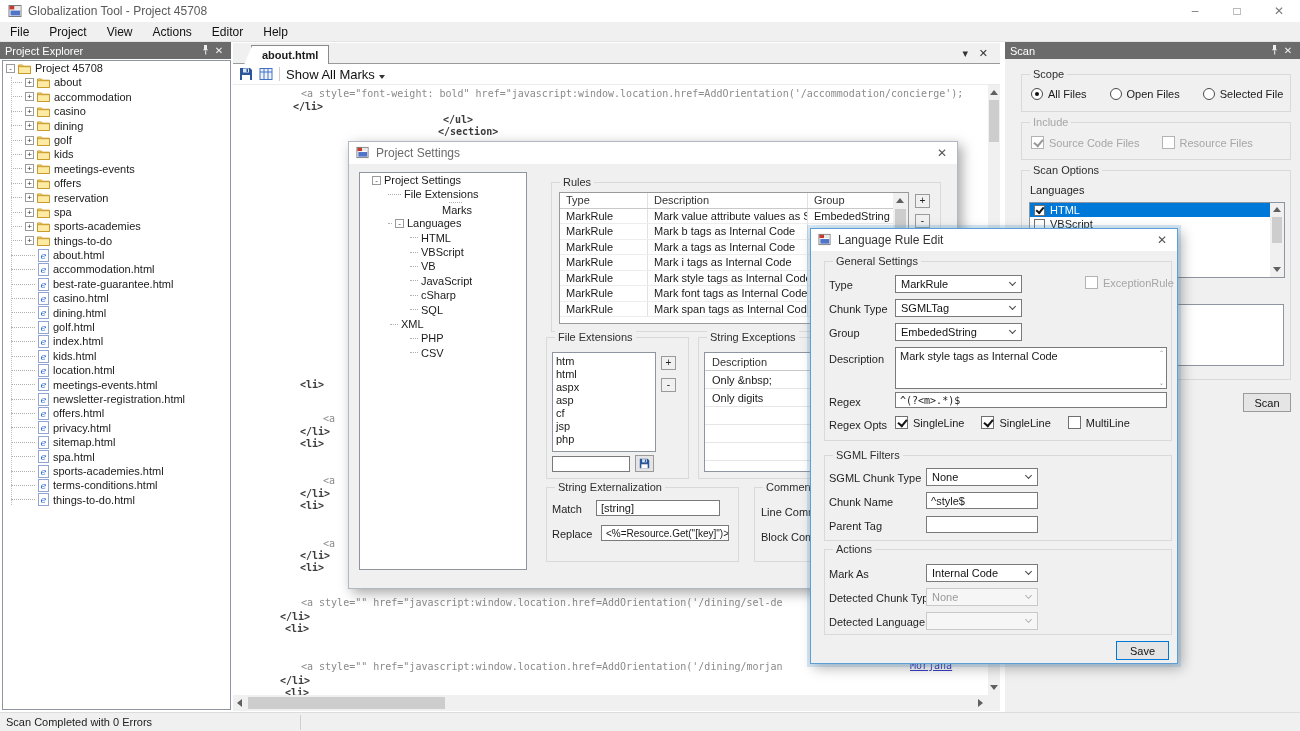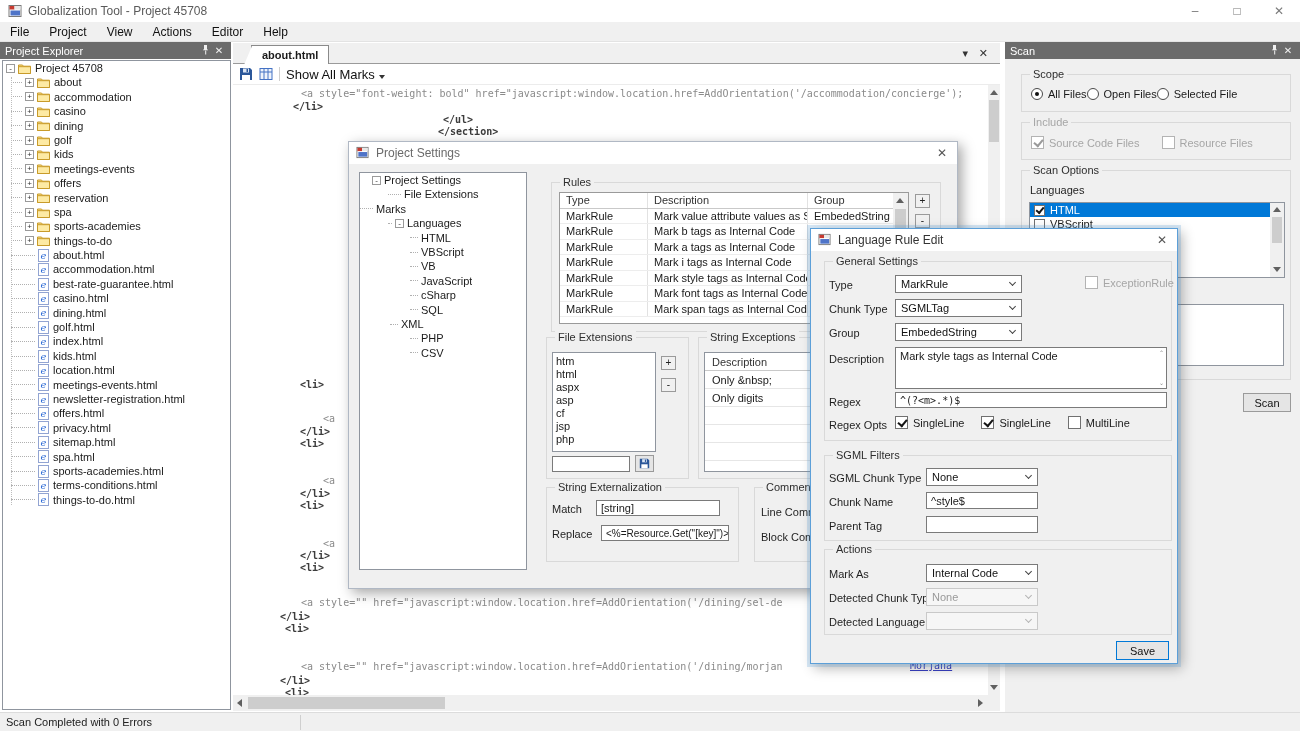--- a/index.html
+++ b/index.html
@@ -541,21 +541,21 @@
         <svg width="9" height="10" viewBox="0 0 9 10">
             <path d="M3 0h3v4l1.2 1.2H1.8L3 4z" fill="#f0f0f0"></path>
             <rect x="4.2" y="5.5" width="1" height="4" fill="#f0f0f0"></rect>
           </svg>
       </span>
       <span class="hx">✕</span>
     </div>
 
     <div class="gb" style="left:16px;top:32px;width:270px;height:38px">
       <span class="gb-lbl">Scope</span>
-      <div id="scope-row" style="display:flex;align-items:flex-start;gap:0;padding:13px 0 0 9px">
+      <div id="scope-row" style="display:flex;align-items:flex-start;gap:23px;padding:13px 0 0 9px">
           <div class="ckrow">
             <span class="rd sel"></span>
             <span>All Files</span>
           </div>
           <div class="ckrow">
             <span class="rd"></span>
             <span>Open Files</span>
           </div>
           <div class="ckrow">
             <span class="rd"></span>
@@ -622,21 +622,21 @@
 
     <div class="whitebox" style="position:absolute;left:10px;top:30px;width:168px;height:398px" id="ps-tree">
         <div class="trow" style="padding-left: 12px;">
           <span class="xp">-</span>
           <span class="tlbl">Project Settings</span>
         </div>
         <div class="trow" style="padding-left: 28px;">
           <span class="stub" style="width:13px"></span>
           <span class="tlbl">File Extensions</span>
         </div>
-        <div class="trow" style="">
+        <div class="trow" style="padding-left: 28px; flex-direction: column;">
           <span class="stub" style="width:13px"></span>
           <span class="tlbl">Marks</span>
         </div>
         <div class="trow" style="padding-left: 28px;">
           <span class="stub" style="width:4px"></span>
           <span class="xp">-</span>
           <span class="tlbl">Languages</span>
         </div>
         <div class="trow" style="padding-left: 50px;">
           <span class="stub" style="width:8px"></span>

